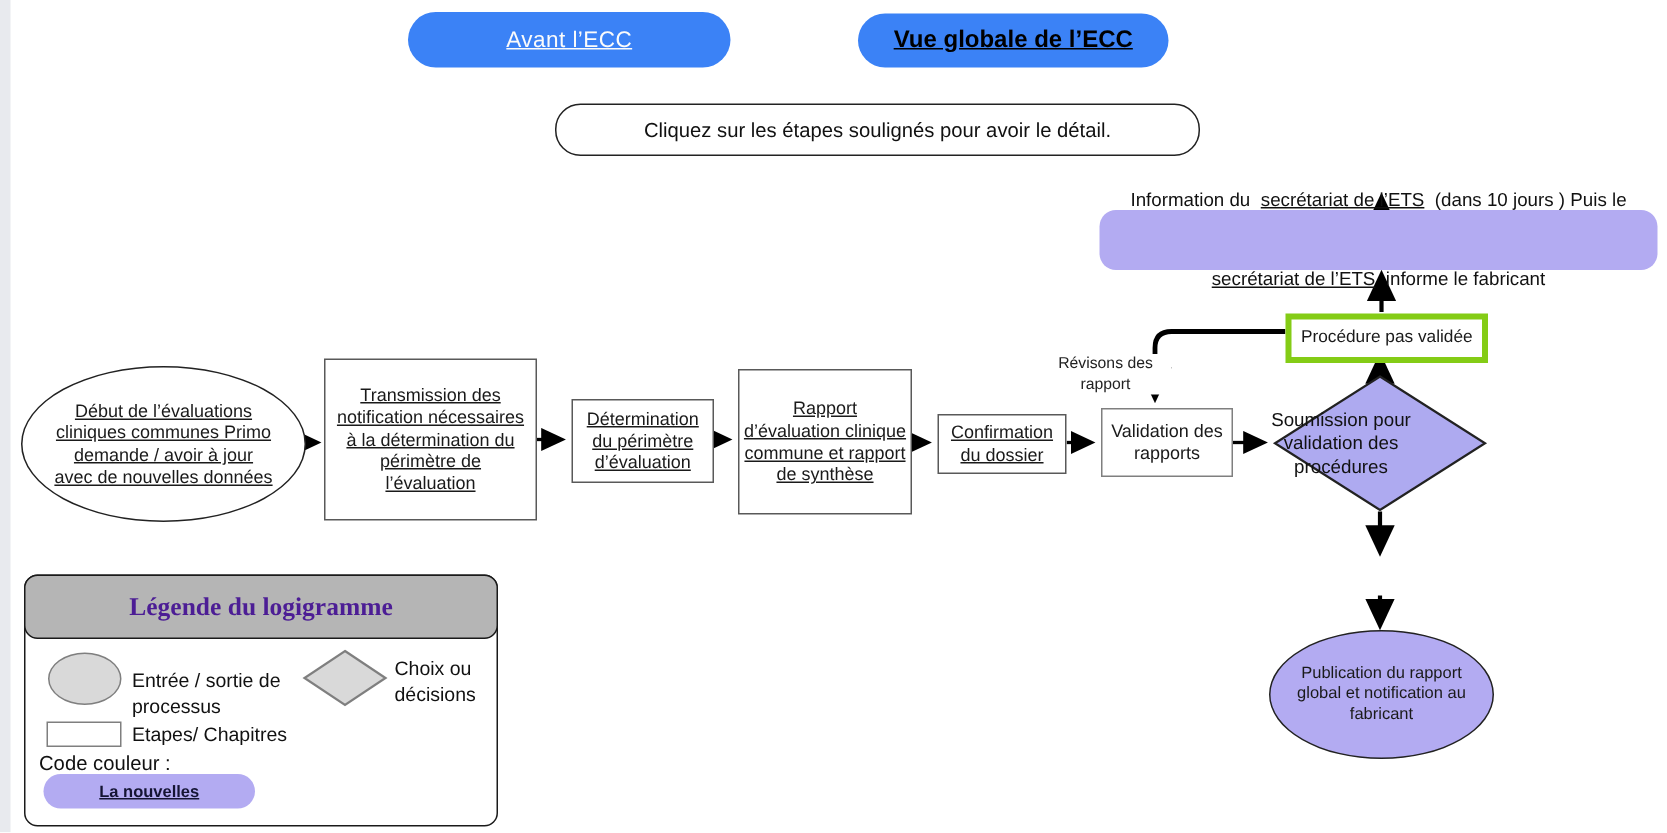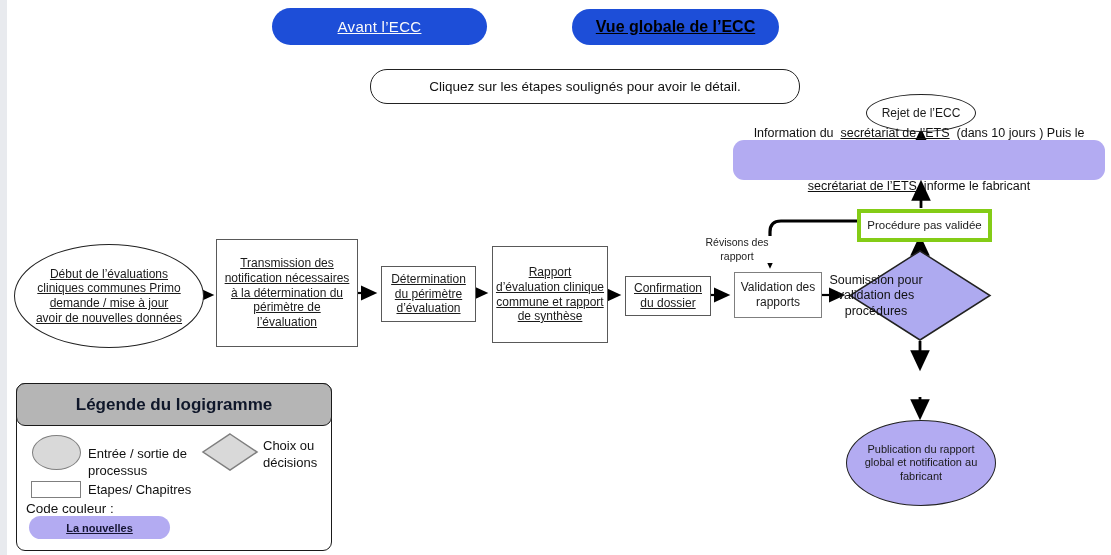--- a/index.html
+++ b/index.html
@@ -1,42 +1,42 @@
 <!DOCTYPE html>
 <html><head>
 <meta charset="utf-8">
 <style>
   html,body{margin:0;padding:0;background:#fff;}
   .canvas{position:relative;width:1111px;height:555px;background:#ffffff;overflow:hidden;
           font-family:"Liberation Sans",sans-serif;color:#1a1a1a;}
   .edge-strip{position:absolute;left:0;top:0;width:7px;height:555px;background:#e8eaee;}
   .abs{position:absolute;}
   .flex-c{display:flex;align-items:center;justify-content:center;text-align:center;}
-  .pill-tab{position:absolute;background:#1d4ed8;border-radius:19px;display:flex;align-items:center;justify-content:center;cursor:pointer;}
+  .pill-tab{position:absolute;background:#3b82f6;border-radius:19px;display:flex;align-items:center;justify-content:center;cursor:pointer;}
   .tab-inactive{color:#fbfbfb;font-size:15px;text-decoration:underline;letter-spacing:.3px;}
   .tab-active{color:#000;font-size:16px;font-weight:bold;text-decoration:underline;}
   .instruction{position:absolute;background:#fff;border:1.5px solid #222;border-radius:17px;font-size:13.5px;color:#111;}
   .node{position:absolute;z-index:2;display:flex;align-items:center;justify-content:center;text-align:center;background:#fff;line-height:1.22;}
   .rect{border:1px solid #595959;font-size:12px;}
   .small-rect{border:4px solid #84cc16;font-size:11.5px;}
   .ellipse{border:1.4px solid #222;border-radius:50%;font-size:12px;}
   .u{text-decoration:underline;}
   .purple{background:#b3abf2;}
   .info-box{position:absolute;z-index:2;background:#b3abf2;border-radius:11px;font-size:12.5px;color:#111;
             display:flex;flex-direction:column;align-items:center;justify-content:center;line-height:1.35;gap:36px;}
   .diamond-label{position:absolute;z-index:2;background:transparent;display:flex;align-items:center;justify-content:center;
                  text-align:center;font-size:12.5px;line-height:1.25;color:#111;}
   .rev-label{position:absolute;z-index:2;font-size:10.5px;text-align:center;line-height:1.3;color:#222;background:#fff;}
   svg.layer{position:absolute;left:0;top:0;z-index:1;}
   
   .legend-box{position:absolute;left:16px;top:383px;width:314px;height:166px;background:#fff;
               border:1.6px solid #1a1a1a;border-radius:9px;z-index:2;}
   .legend-header{position:absolute;left:16px;top:383px;width:314px;height:41px;background:#b5b5b5;
                  border:1.8px solid #1a1a1a;border-radius:9px;z-index:3;
-                 display:flex;align-items:center;justify-content:center;font-size:17px;font-weight:bold;color:#0f172a;}
+                 display:flex;align-items:center;justify-content:center;font-size:17px;font-weight:bold;color:#4c1d95;font-family:Liberation Serif, serif;}
   .legend-item-text{position:absolute;z-index:3;font-size:13px;line-height:1.3;color:#111;}
   .legend-ellipse{position:absolute;left:32px;top:435px;width:47px;height:33px;background:#d9d9d9;
                   border:1.5px solid #7f7f7f;border-radius:50%;z-index:3;}
   .legend-rect{position:absolute;left:31px;top:481px;width:48px;height:15px;background:#fff;
                border:1.5px solid #7f7f7f;z-index:3;}
   .legend-pill{position:absolute;left:29px;top:516px;width:141px;height:23px;background:#b3abf2;border-radius:12px;z-index:3;
                display:flex;align-items:center;justify-content:center;font-size:11px;font-weight:bold;
                text-decoration:underline;color:#141433;cursor:pointer;}
 </style>
 </head>
@@ -70,44 +70,41 @@
     <line x1="822" y1="295" x2="842" y2="295" stroke="#000" stroke-width="2.2" marker-end="url(#ah)"></line>
     <line x1="920" y1="250" x2="920" y2="239" stroke="#000" stroke-width="2.8" marker-end="url(#ah)"></line>
     <line x1="921" y1="208" x2="921" y2="184" stroke="#000" stroke-width="2.8" marker-end="url(#ah)"></line>
     <line x1="921" y1="140" x2="921" y2="132" stroke="#000" stroke-width="2.5" marker-end="url(#ah)"></line>
     <line x1="920" y1="341" x2="920" y2="367" stroke="#000" stroke-width="2.8" marker-end="url(#ah)"></line>
     <line x1="920" y1="397" x2="920" y2="416" stroke="#000" stroke-width="2.8" marker-end="url(#ah)"></line>
     <path d="M857,221 L781,221 Q770,221 770,232 L770,264" fill="none" stroke="#000" stroke-width="3.2" marker-end="url(#ah)"></path>
     <polygon points="920,251 990,295.5 920,340 850,295.5" fill="#aeaaf0" stroke="#222" stroke-width="1.5"></polygon>
   </svg>
 
-  <div class="node ellipse" style="left:866px;top:94px;width:108px;height:36px;">
-    <span>Rejet de l’ECC</span>
-  </div>
 
   <div class="info-box" style="left:733px;top:140px;width:372px;height:40px;">
     <span>
       <span>Information  du</span>&nbsp;
       <span class="u">secrétariat de l’ETS</span>&nbsp;
       <span>(dans 10 jours ) Puis le</span>
     </span>
     <span>
       <span class="u">secrétariat de l’ETS</span>&nbsp;
       <span>informe le fabricant</span>
     </span>
   </div>
 
   <div class="node small-rect" style="left:857px;top:209px;width:127px;height:25px;">
     <span>Procédure pas validée</span>
   </div>
 
   <div class="rev-label" style="left:693px;top:236px;width:88px;">Révisons des rapport</div>
 
   <div class="node ellipse u" style="left:14px;top:244px;width:190px;height:104px;padding:0 20px;box-sizing:border-box;">
-    <span>Début de l’évaluations cliniques communes Primo demande / mise à jour avoir de nouvelles données</span>
+    <span>Début de l’évaluations cliniques communes Primo demande / avoir à jour avec de nouvelles données</span>
   </div>
 
   <div class="node rect u" style="left:216px;top:239px;width:142px;height:108px;padding:0 6px;box-sizing:border-box;">
     <span>Transmission des notification nécessaires à la détermination du périmètre de l’évaluation</span>
   </div>
 
   <div class="node rect u" style="left:381px;top:266px;width:95px;height:56px;padding:0 16px;box-sizing:border-box;">
     <span>Détermination du périmètre d’évaluation</span>
   </div>
 
@@ -116,21 +113,21 @@
   </div>
 
   <div class="node rect u" style="left:625px;top:276px;width:86px;height:40px;padding:0 3px;box-sizing:border-box;">
     <span>Confirmation du dossier</span>
   </div>
 
   <div class="node rect" style="left:734px;top:272px;width:88px;height:46px;padding:12px 4px;box-sizing:border-box;border-color:#7f7f7f;">
     <span>Validation des rapports</span>
   </div>
 
-  <div class="diamond-label" style="left:818px;top:269px;width:116px;height:54px;justify-content:center;">
+  <div class="diamond-label" style="left:836px;top:269px;width:116px;height:54px;justify-content:center;">
     <span>Soumission pour validation des procédures</span>
   </div>
 
 
   <div class="node ellipse purple" style="left:846px;top:420px;width:150px;height:86px;padding:0 14px;box-sizing:border-box;font-size:11px;">
     <span>Publication du rapport global et notification au fabricant</span>
   </div>
 
   <div class="legend-box"></div>
   <div class="legend-header">

